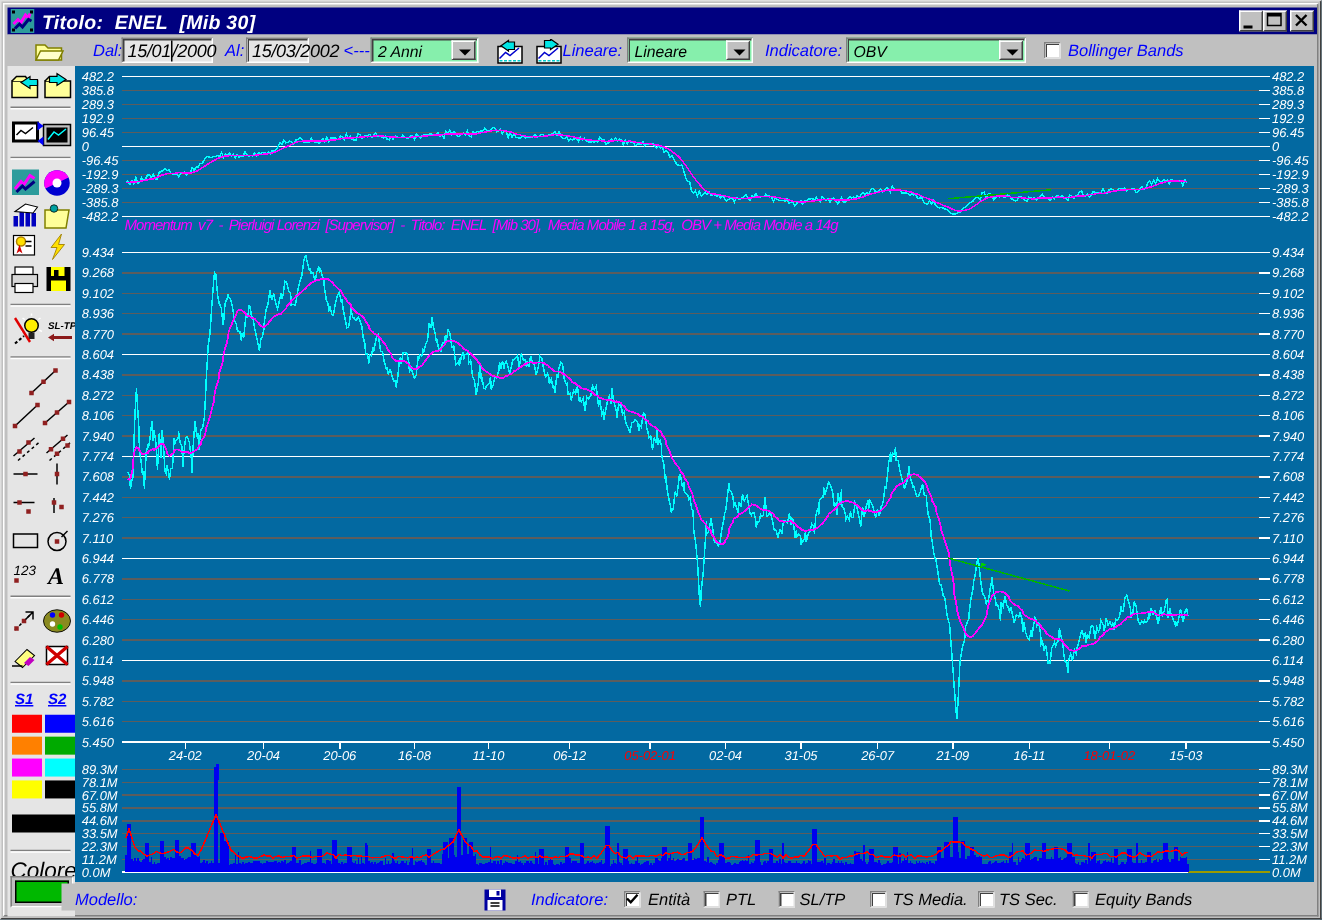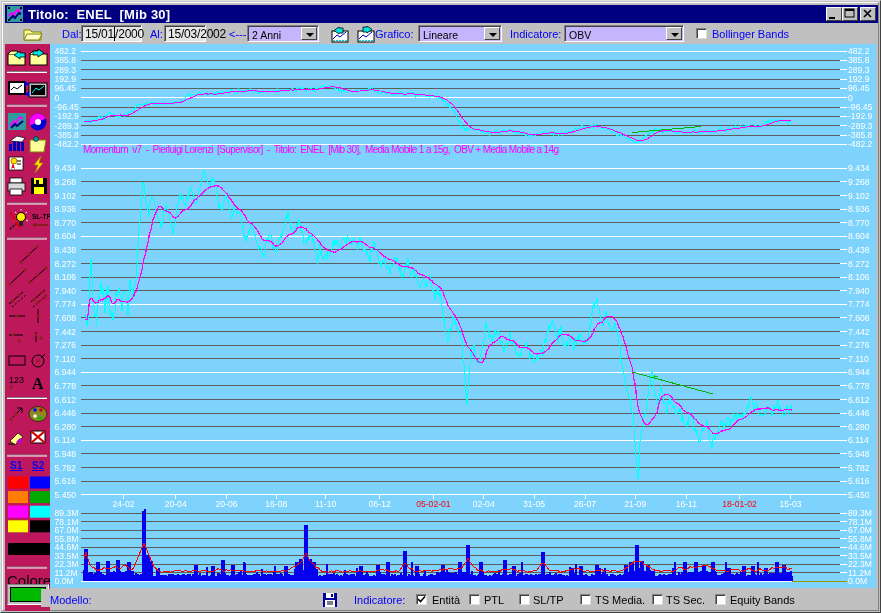--- a/index.html
+++ b/index.html
@@ -1,46 +1,46 @@
 <!DOCTYPE html>
 <html><head><meta charset="utf-8"><title>Momentum</title>
 <style>
 * { margin:0; padding:0; box-sizing:border-box; }
 body { width:881px; height:613px; overflow:hidden; font-family:"Liberation Sans", sans-serif; background:#c0c0c0; }
 #win { position:relative; width:881px; height:613px; background:#c0c0c0;
   border-top:1px solid #dfdfdf; border-left:1px solid #dfdfdf;
-  border-right:1px solid #404040; border-bottom:1px solid #404040; }
+  border-right:1px solid #404040; border-bottom:1px solid #404040;font-style:italic; }
 #win::before { content:""; position:absolute; left:1px; top:1px; right:1px; bottom:1px;
   border-top:1px solid #ffffff; border-left:1px solid #ffffff;
   border-right:1px solid #808080; border-bottom:1px solid #808080; pointer-events:none; }
 .abs { position:absolute; }
 #titlebar { left:4px; top:4px; width:873px; height:18px; background:#000080; color:#fff; }
 #titleicon { left:2px; top:1px; width:16px; height:16px; }
 #titletext { left:23px; top:2px; font-size:13px; font-weight:bold; letter-spacing:0.2px; }
 .tbtn { top:2px; width:16px; height:14px; background:#c0c0c0;
   border-top:1px solid #fff; border-left:1px solid #fff;
   border-right:1px solid #404040; border-bottom:1px solid #404040;
   font-size:9px; text-align:center; line-height:12px; color:#000; font-weight:bold; }
 #toolbar { left:4px; top:22px; width:873px; height:21px; background:#c0c0c0; font-size:11px; }
 .blab { color:#0000ff; top:5px; }
 .field { top:2px; height:17px; background:#e5e5e5; border:1px solid;
   border-color:#808080 #fff #fff #808080; box-shadow:inset 1px 1px 0 #404040;
   font-size:12px; color:#000; padding:1px 0 0 3px; letter-spacing:-0.2px; }
-.combo { top:2px; height:17px; background:#c4b5fd; border:1px solid;
+.combo { top:2px; height:17px; background:#86efac; border:1px solid;
   border-color:#808080 #fff #fff #808080; box-shadow:inset 1px 1px 0 #404040;
   font-size:10.5px; color:#000; padding:3px 4px 0 4px; }
 .cbtn { position:absolute; right:1px; top:1px; width:16px; height:13px; background:#c0c0c0;
   border-top:1px solid #fff; border-left:1px solid #fff;
   border-right:1px solid #404040; border-bottom:1px solid #404040; }
 .cbtn::after { content:""; position:absolute; left:4px; top:5px;
   border-left:4px solid transparent; border-right:4px solid transparent; border-top:4px solid #000; }
 .chk { width:11px; height:11px; background:#fff; border:1px solid;
   border-color:#808080 #dfdfdf #dfdfdf #808080; box-shadow:inset 1px 1px 0 #404040; }
-#tools { left:4px; top:43px; width:45px; height:567px; background:#be185d; }
-#chart { left:49px; top:43px; width:826px; height:544px; background:#7dd3fc; }
+#tools { left:4px; top:43px; width:45px; height:567px; background:#e5e5e5; }
+#chart { left:49px; top:43px; width:826px; height:544px; background:#0369a1; }
 #bottom { left:40px; top:588px; width:828px; height:18px; background:#c0c0c0; font-size:11px; }
 #colore { left:2px; top:528px; font-size:15px; color:#000; }
 #greenbox { left:2px; top:540px; width:42px; height:21px; background:#c0c0c0;
   border:1px solid; border-color:#808080 #fff #fff #808080; padding:2px; }
 #greenbox > div { width:100%; height:100%; background:#00b800; border:1px solid #000; }
 </style></head>
 <body>
 <div id="win">
   <div id="titlebar" class="abs">
     <svg id="titleicon" class="abs" width="16" height="16">
@@ -83,21 +83,21 @@
       <polyline points="4,13 8,9 11,11 17,6" stroke="#0000cc" fill="none"></polyline>
       <line x1="4" y1="14.5" x2="18" y2="14.5" stroke="#00cccc" stroke-dasharray="2,1"></line>
       <path d="M10 2 v-1 l-5 3.5 5 3.5 v-1 h4 v-5 z" fill="#00e5e5" stroke="#000" stroke-width="0.8"></path>
     </svg>
     <svg class="abs" style="left:349px;top:3px" width="22" height="17">
       <rect x="4" y="5" width="16" height="11" fill="#fff" stroke="#000"></rect>
       <polyline points="5,13 9,9 12,11 18,6" stroke="#0000cc" fill="none"></polyline>
       <line x1="5" y1="14.5" x2="19" y2="14.5" stroke="#00cccc" stroke-dasharray="2,1"></line>
       <path d="M9 2 v-1 h4 v-1 l5 3.5 -5 3.5 v-1 h-4 z" fill="#00e5e5" stroke="#000" stroke-width="0.8"></path>
     </svg>
-    <div class="blab abs" style="left:370px">Grafico:</div>
+    <div class="blab abs" style="left:370px">Lineare:</div>
     <div class="combo abs" style="left:413px;width:84px">Lineare<span class="cbtn"></span></div>
     <div class="blab abs" style="left:505px">Indicatore:</div>
     <div class="combo abs" style="left:559px;width:120px">OBV<span class="cbtn"></span></div>
     <div class="chk abs" style="left:691px;top:5px"></div>
     <div class="blab abs" style="left:707px">Bollinger Bands</div>
   </div>
   <div id="tools" class="abs">
     <svg width="45" height="567" style="position:absolute;left:0;top:0">
 <rect x="3" y="10" width="17" height="11" fill="#ffff99" stroke="#000"></rect>
 <path d="M3 10 l3 -3 h6 l2 3" fill="#ffff99" stroke="#000"></path>

